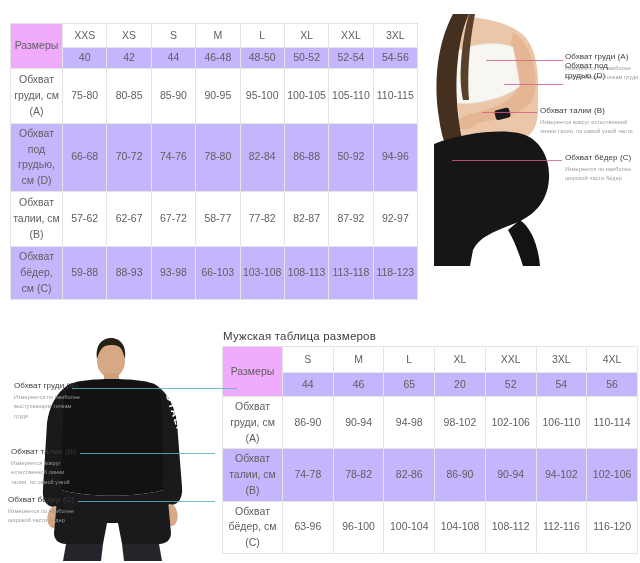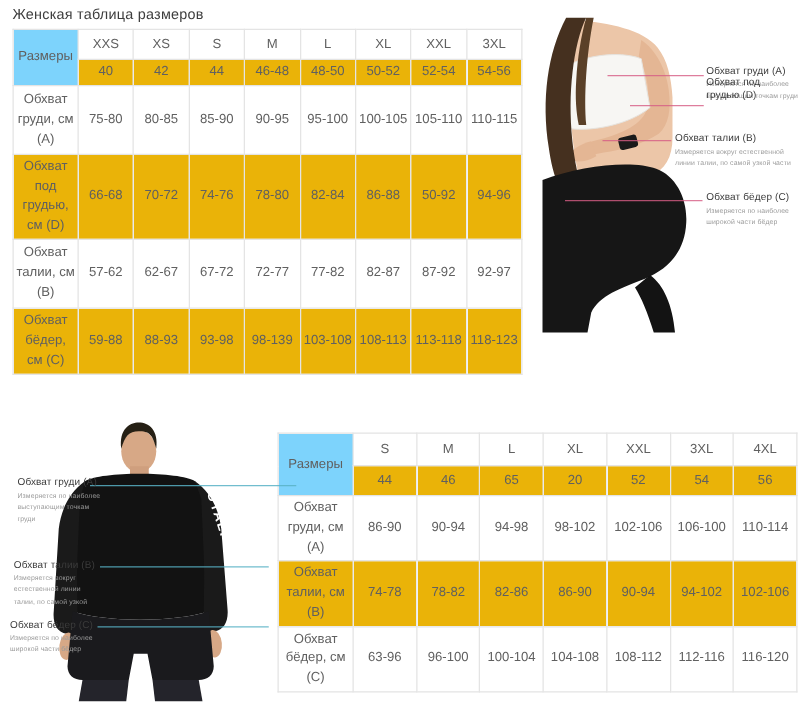--- a/index.html
+++ b/index.html
@@ -5,42 +5,41 @@
   *{margin:0;padding:0;box-sizing:border-box}
   html,body{background:#fff}
   body{width:640px;height:563px;font-family:"Liberation Sans",sans-serif;-webkit-font-smoothing:antialiased}
   .page{position:relative;width:640px;height:563px;background:#fff;overflow:hidden}
 
   .sec-title{position:absolute;font-size:11.5px;color:#3d3d3d;letter-spacing:.2px}
 
   table.size{position:absolute;border-collapse:collapse;background:#fff;table-layout:fixed}
   table.size td{border:1px solid #e4e4e4;text-align:center;vertical-align:middle;
     font-size:10.5px;color:#606060;line-height:1.5;padding:2px;overflow:hidden}
-  td.corner{background:#7dd3fc}
-  tr.zebra{background:#eab308}
+  td.corner{background:#f0abfc}
+  tr.zebra{background:#c4b5fd}
 
   .wh1 td{height:24px}.wh2 td{height:20px}
   .wd0 td{height:55px}.wd1 td{height:68px}.wd2 td{height:55px}.wd3 td{height:53px}
   .mh1 td{height:26px}.mh2 td{height:24px}.md td{height:51px}
 
   .figure-svg{position:absolute}
 
   .ann{position:absolute}
   .ann-label{font-size:8px;color:#3b3b3b;line-height:1.3;letter-spacing:.1px}
   .ann-note{font-size:5.5px;color:#9a9a9a;line-height:1.65;margin-top:2px;letter-spacing:.1px}
   .lead{position:absolute;height:1px}
   .lead.w{background:rgba(214,92,133,.8)}
   .lead.m{background:rgba(88,178,198,.85)}
 </style>
 </head>
 <body>
 
 <div class="page">
 
-  <div class="sec-title" style="left:10px;top:6px">Женская таблица размеров</div>
 
   <table class="size" style="left:10px;top:23px;width:408px">
     <colgroup>
       <col style="width:52px">
         <col>
         <col>
         <col>
         <col>
         <col>
         <col>
@@ -89,32 +88,32 @@
         <td>82-84</td>
         <td>86-88</td>
         <td>50-92</td>
         <td>94-96</td>
       </tr>
       <tr class="wd2">
         <td>Обхват талии, см (B)</td>
         <td>57-62</td>
         <td>62-67</td>
         <td>67-72</td>
-        <td>72-77</td>
+        <td>58-77</td>
         <td>77-82</td>
         <td>82-87</td>
         <td>87-92</td>
         <td>92-97</td>
       </tr>
       <tr class="wd3 zebra">
         <td>Обхват бёдер, см (C)</td>
         <td>59-88</td>
         <td>88-93</td>
         <td>93-98</td>
-        <td>98-139</td>
+        <td>66-103</td>
         <td>103-108</td>
         <td>108-113</td>
         <td>113-118</td>
         <td>118-123</td>
       </tr>
     </tbody>
   </table>
 
   <svg class="figure-svg" style="left:425px;top:14px" width="148" height="262" viewBox="0 0 148 262">
     <path d="M36,2 C62,4 90,10 101,24 C109,34 112,48 113,64 L113,96 C113,112 107,122 95,127 L38,127 C29,84 29,40 36,2 Z" fill="#ecc6a8"></path>
@@ -142,20 +141,21 @@
   </div>
   <div class="ann" style="left:540px;top:106px;width:98px">
     <div class="ann-label">Обхват талии (B)</div>
     <div class="ann-note" style="width:97px">Измеряется вокруг естественной линии талии, по самой узкой части</div>
   </div>
   <div class="ann" style="left:565px;top:153px;width:73px">
     <div class="ann-label">Обхват бёдер (C)</div>
     <div class="ann-note">Измеряется по наиболее широкой части бёдер</div>
   </div>
 
+  <div class="sec-title" style="left:223px;top:330px">Мужская таблица размеров</div>
 
   <table class="size" style="left:222px;top:346px;width:416px">
     <colgroup>
       <col style="width:60px">
         <col>
         <col>
         <col>
         <col>
         <col>
         <col>
@@ -181,21 +181,21 @@
         <td>54</td>
         <td>56</td>
       </tr>
       <tr class="md">
         <td>Обхват груди, см (A)</td>
         <td>86-90</td>
         <td>90-94</td>
         <td>94-98</td>
         <td>98-102</td>
         <td>102-106</td>
-        <td>106-100</td>
+        <td>106-110</td>
         <td>110-114</td>
       </tr>
       <tr class="md zebra">
         <td>Обхват талии, см (B)</td>
         <td>74-78</td>
         <td>78-82</td>
         <td>82-86</td>
         <td>86-90</td>
         <td>90-94</td>
         <td>94-102</td>

